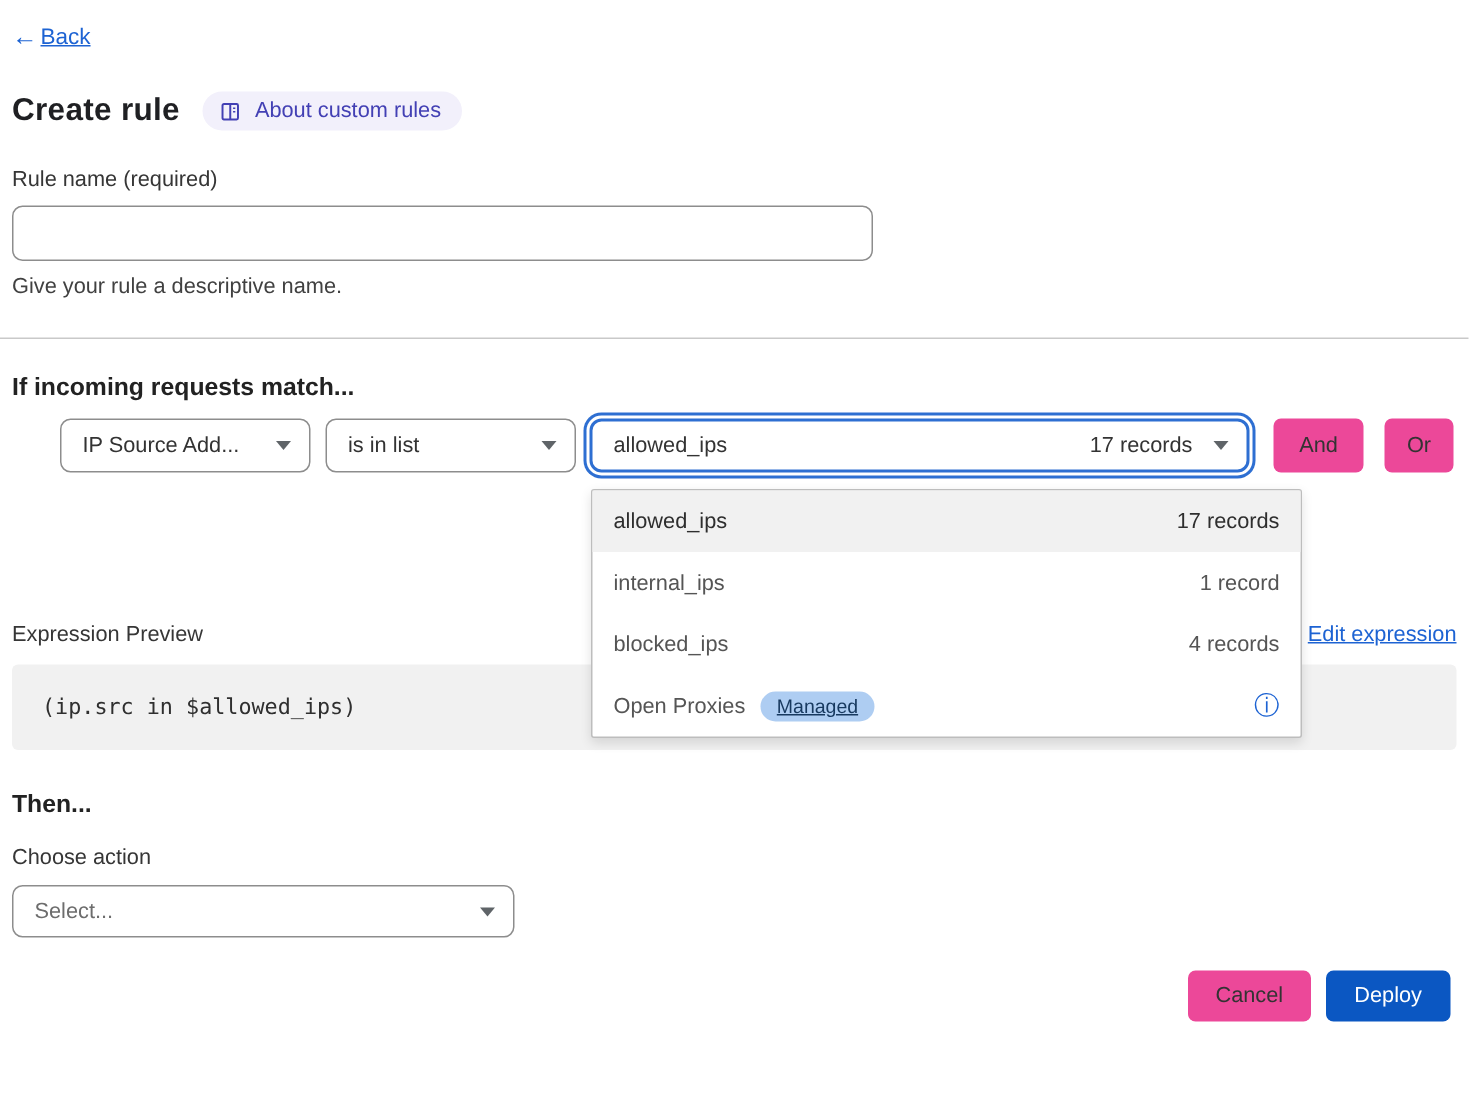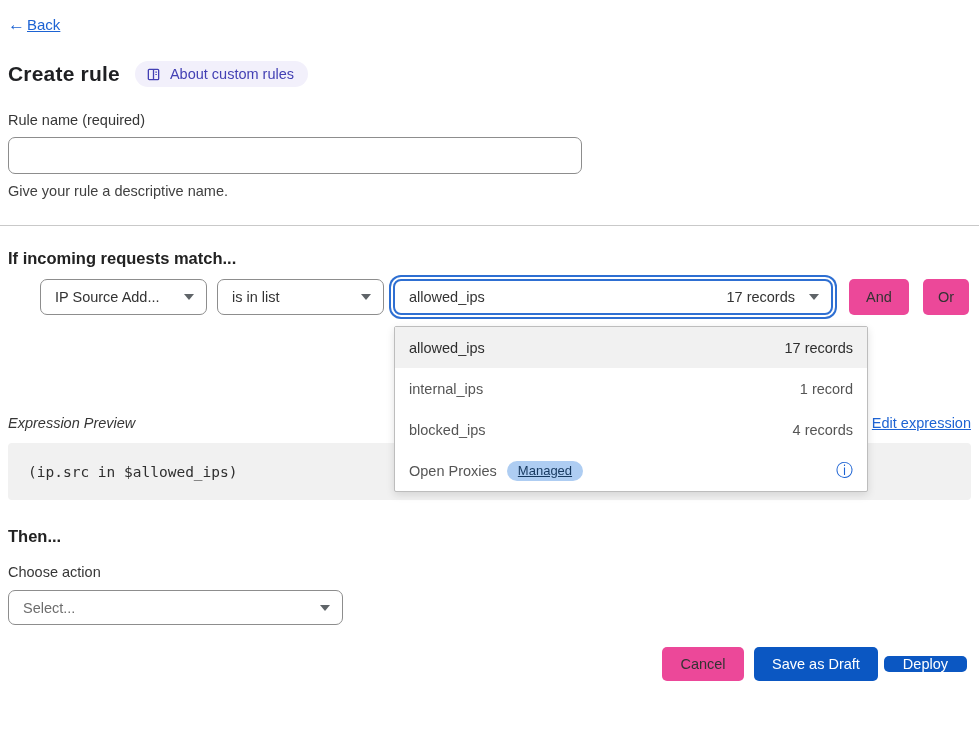--- a/index.html
+++ b/index.html
@@ -92,39 +92,39 @@
   .list-item.highlighted { background: #f1f1f1; color: #2e2e2e; }
   .list-item .left { display: flex; align-items: center; }
   .managed-badge {
     margin-left: 10px; background: #aecdf2; color: #17395f;
     border-radius: 12px; padding: 2.5px 11px; font-size: 13px; text-decoration: underline;
   }
   .info-icon { color: #1d63d3; font-size: 17px; line-height: 1; cursor: pointer; }
 
   
   .expr-header { display: flex; justify-content: space-between; align-items: center; margin-top: 100px; }
-  .expr-label { color: #363636; font-style: italic; }
+  .expr-label { color: #363636; }
   .expr-box {
     margin-top: 12px; height: 57px; background: #f1f1f1; border-radius: 4px;
     display: flex; align-items: center; padding: 0 20px;
     font-family: "Liberation Mono", "DejaVu Sans Mono", monospace;
     font-size: 14.5px; color: #2f2f2f;
   }
 
   
   .then-heading { margin-top: 27px; }
   .action-label { margin-top: 18px; }
   .action-select { width: 335px; margin-top: 10px; height: 35px; }
   .placeholder { color: #6d6d6d; }
 
   
   .footer-actions { display: flex; justify-content: flex-end; align-items: center; margin-top: 22px; padding-right: 4px; }
   .cancel-btn { width: 82px; height: 34px; margin-right: 10px; font-size: 14.5px; }
   .save-draft-btn { height: 34px; padding: 0 18px; margin-right: 6px; font-size: 14.5px; }
-  .deploy-btn { height: 16px; padding: 0 19px; font-size: 14.5px; }
+  .deploy-btn { height: 34px; padding: 0 19px; font-size: 14.5px; }
 </style>
 </head>
 <body>
 
 <div class="page">
 
   
   <div class="back-row">
     <span class="back-arrow">←</span>
     <a class="link back-link">Back</a>
@@ -215,17 +215,16 @@
   <h2 class="section-heading then-heading">Then...</h2>
   <div class="field-label action-label">Choose action</div>
   <div class="select action-select">
     <span class="placeholder">Select...</span>
     <span class="chev"></span>
   </div>
 
   
   <div class="footer-actions">
     <button class="btn btn-gray cancel-btn">Cancel</button>
-    <button class="btn btn-blue save-draft-btn">Save as Draft</button>
     <button class="btn btn-blue deploy-btn">Deploy</button>
   </div>
 
 </div>
 
 </body></html>

